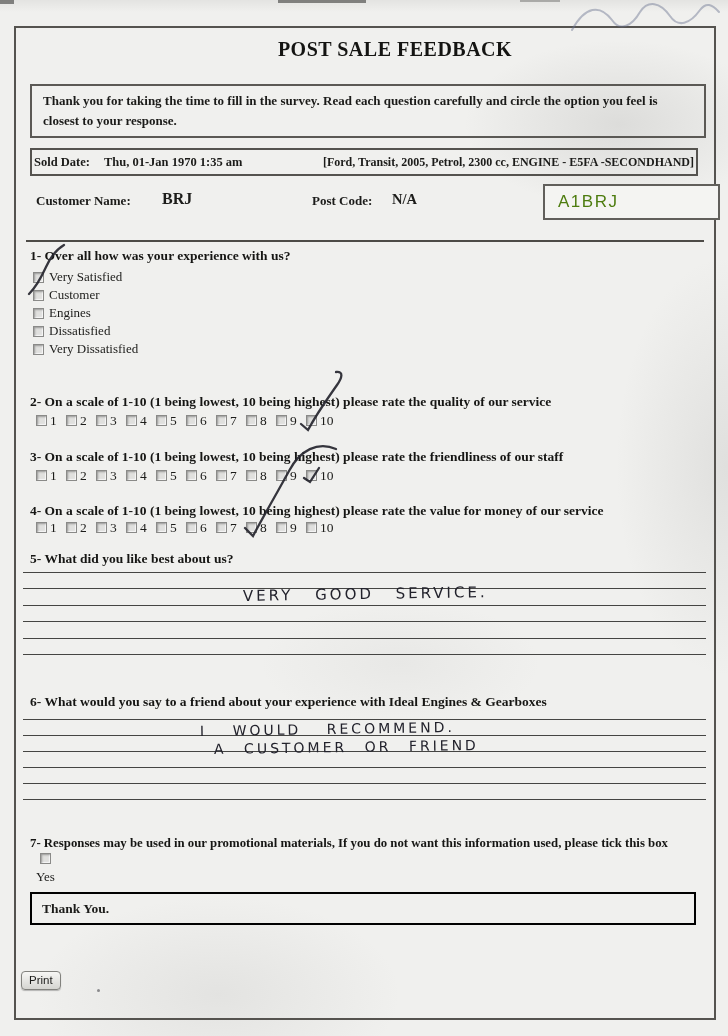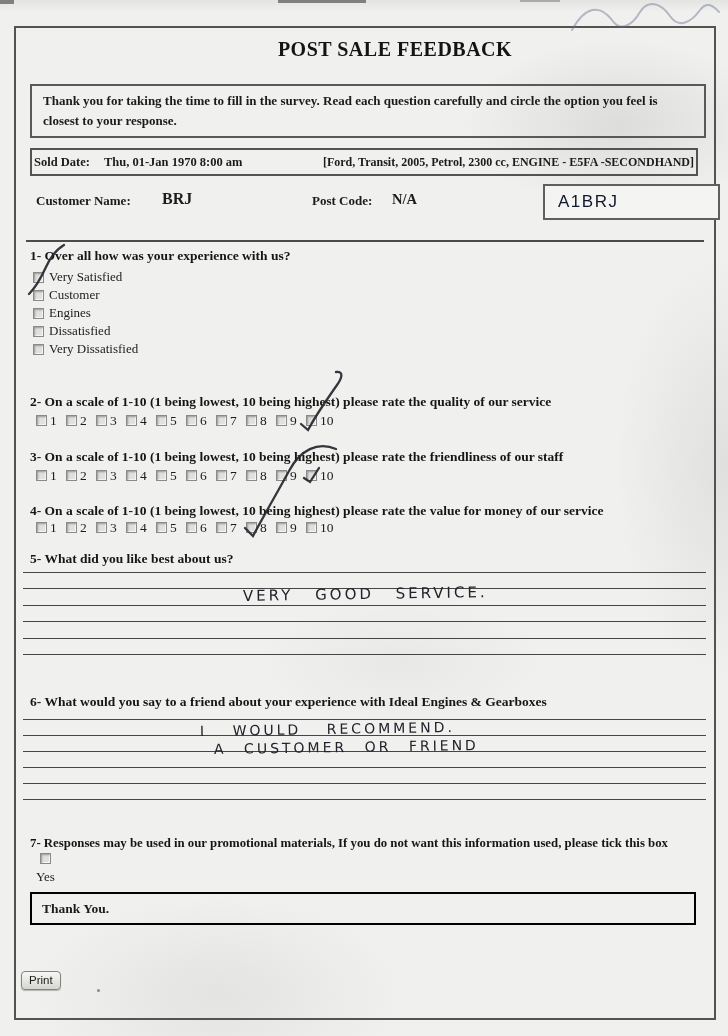--- a/index.html
+++ b/index.html
@@ -39,21 +39,21 @@
   .sold-left{display:flex;gap:14px;white-space:nowrap;}
   .customer-row{position:absolute;left:30px;top:184px;width:674px;height:38px;font-weight:bold;}
   .cust-label{position:absolute;left:6px;top:9px;font-size:13px;}
   .cust-value{position:absolute;left:132px;top:6px;font-size:16px;}
   .post-label{position:absolute;left:282px;top:9px;font-size:13px;}
   .post-value{position:absolute;left:362px;top:7px;font-size:14.5px;}
   .ref-box{
     position:absolute;left:513px;top:0px;width:160px;height:32px;
     border:2px solid #615f5b;background:#f4f4f2;
     font-family:"Liberation Sans",sans-serif;font-weight:normal;
-    font-size:17px;letter-spacing:1.5px;color:#0f172a;
+    font-size:17px;letter-spacing:1.5px;color:#4d7c0f;
     display:flex;align-items:center;padding-left:13px;
   }
   .divider{position:absolute;left:26px;top:240px;width:678px;height:2px;background:#4d4b47;}
   .q-label{position:absolute;left:30px;font-size:13.5px;font-weight:bold;white-space:nowrap;color:#161614;}
   .options{position:absolute;left:33px;display:flex;flex-direction:column;}
   .option{display:flex;align-items:center;gap:5px;height:18px;font-size:13px;}
   .cb{
     width:11px;height:11px;flex:none;display:inline-block;box-sizing:border-box;
     background:#e0e0de;border:1px solid #8a8a88;
     box-shadow:inset 1px 1px 2px rgba(95,95,95,.55), inset -1px -1px 1px rgba(255,255,255,.9);
@@ -93,21 +93,21 @@
 
     <div class="title">POST SALE FEEDBACK</div>
 
     <div class="intro-box">
       <span>Thank you for taking the time to fill in the survey. Read each question carefully and circle the option you feel is closest to your response.</span>
     </div>
 
     <div class="sold-row">
       <span class="sold-left">
         <span>Sold Date:</span>
-        <span>Thu, 01-Jan 1970 8:00 am</span>
+        <span>Thu, 01-Jan 1970 1:35 am</span>
       </span>
       <span style="font-size:12px">[Ford, Transit, 2005, Petrol, 2300 cc, ENGINE - E5FA -SECONDHAND]</span>
     </div>
 
     <div class="customer-row">
       <span class="cust-label">Customer Name:</span>
       <span class="cust-value">BRJ</span>
       <span class="post-label">Post Code:</span>
       <span class="post-value">N/A</span>
       <span class="ref-box">

